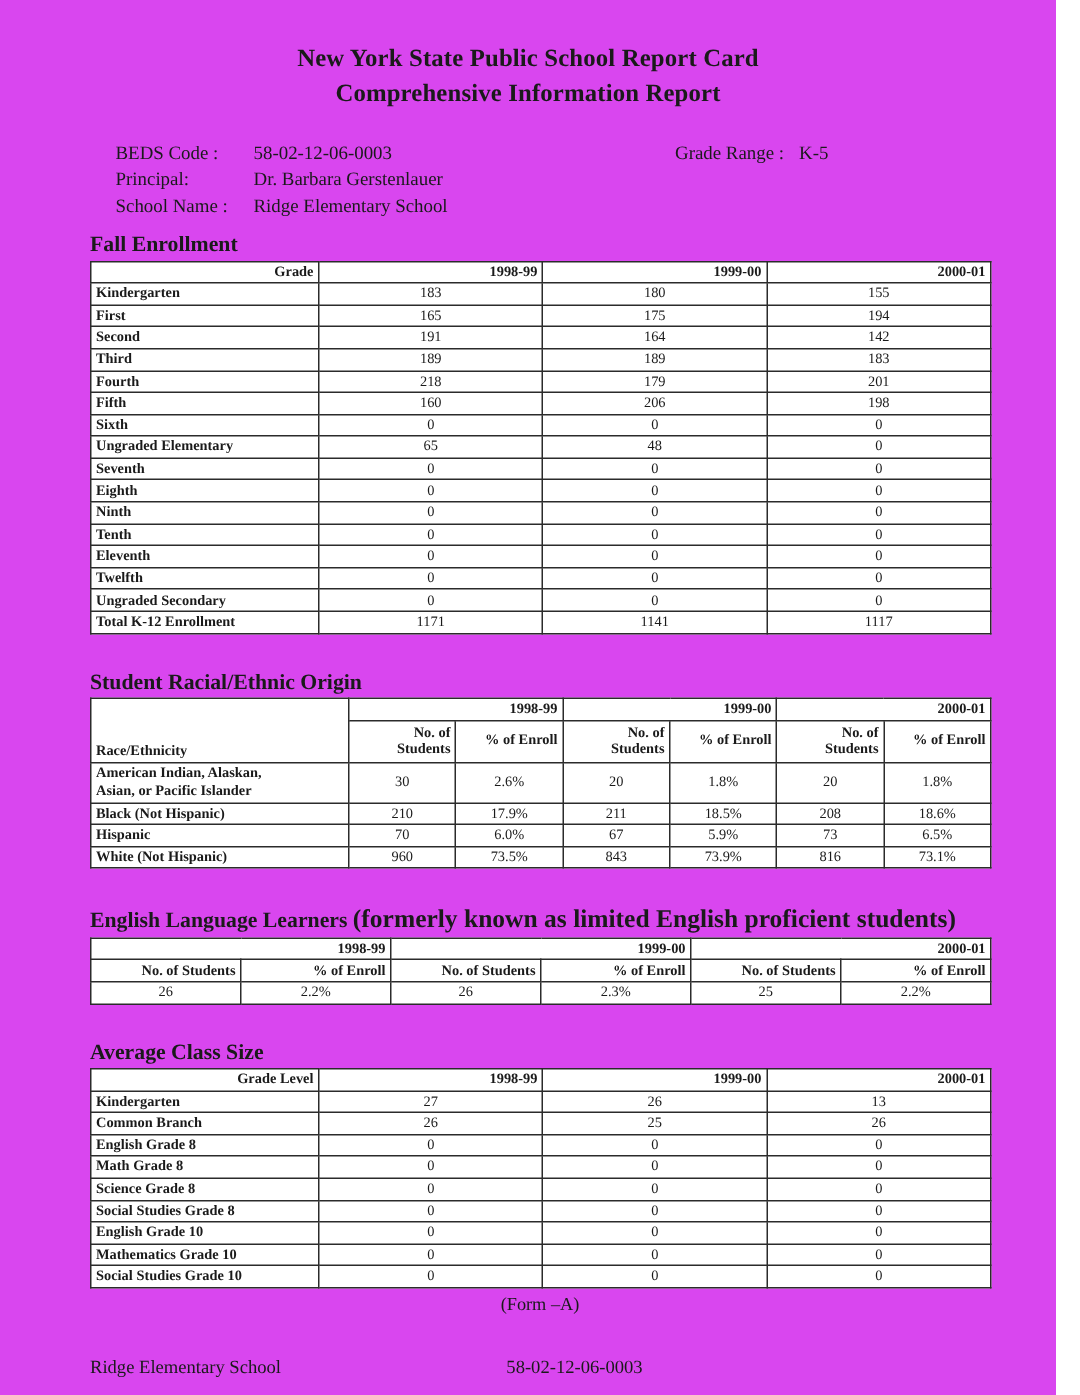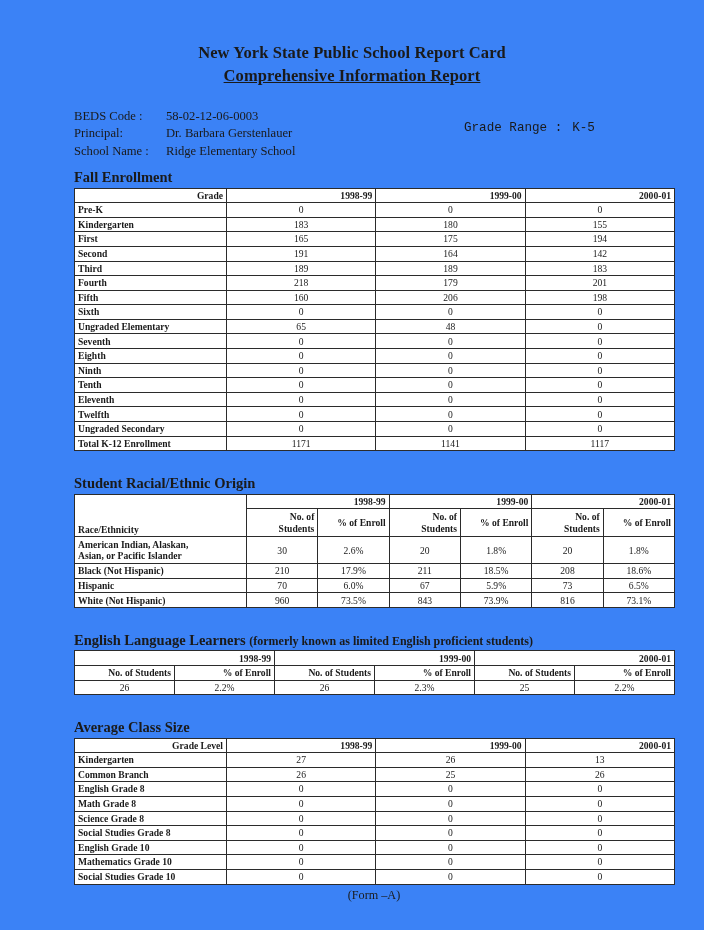--- a/index.html
+++ b/index.html
@@ -13,68 +13,67 @@
     background: #ffffff;
     font-family: "Liberation Serif", "DejaVu Serif", serif;
     color: #1a1a1a;
     overflow: hidden;
   }
   .page {
     position: relative;
     width: 704px;
     height: 930px;
     box-sizing: border-box;
-    padding: 14px;
-    background: #3b82f6;
+    padding: 0;
+    background: #d946ef;
   }
 
   
   .doc-title {
     text-align: center;
     font-weight: bold;
     font-size: 16.5px;
     letter-spacing: 0.1px;
     line-height: 1.38;
     padding-top: 28px;
   }
-  .doc-title .line2 { display: block; text-decoration: underline; }
+  .doc-title .line2 { display: block; }
 
   
   .ident {
     position: relative;
     margin: 20px 0 0 60px;
     width: 600px;
     font-size: 12.6px;
     line-height: 1.42;
   }
-  .ident-row { display: block; white-space: nowrap; }
+  .ident-row { display: block; white-space: nowrap; margin-left: 17px; }
   .ident-label {
     display: inline-block;
     width: 92px;
     vertical-align: top;
   }
   .ident-value { display: inline-block; vertical-align: top; }
   .grade-range {
     position: absolute;
     left: 390px;
-    top: 12px;
+    top: 0;
     white-space: nowrap;
-    font-family: Liberation Mono, monospace;
   }
   .grade-range .gr-label { margin-right: 10px; }
 
   
   .sec-head {
     margin: 8px 0 1px 60px;
     font-size: 14.5px;
     font-weight: bold;
     line-height: 1.2;
   }
   .sec-head .sub {
-    font-size: 12px;
+    font-size: 17px;
     font-weight: bold;
   }
 
   
   table.rpt {
     border-collapse: collapse;
     margin-left: 60px;
     width: 600px;
     table-layout: fixed;
     background: #fff;
@@ -176,26 +175,20 @@
     <thead>
       <tr class="rowh">
         <th>Grade</th>
         <th>1998-99</th>
         <th>1999-00</th>
         <th>2000-01</th>
       </tr>
     </thead>
     <tbody>
       <tr class="rowh">
-        <td class="lbl">Pre-K</td>
-        <td class="num">0</td>
-        <td class="num">0</td>
-        <td class="num">0</td>
-      </tr>
-      <tr class="rowh">
         <td class="lbl">Kindergarten</td>
         <td class="num">183</td>
         <td class="num">180</td>
         <td class="num">155</td>
       </tr>
       <tr class="rowh">
         <td class="lbl">First</td>
         <td class="num">165</td>
         <td class="num">175</td>
         <td class="num">194</td>

